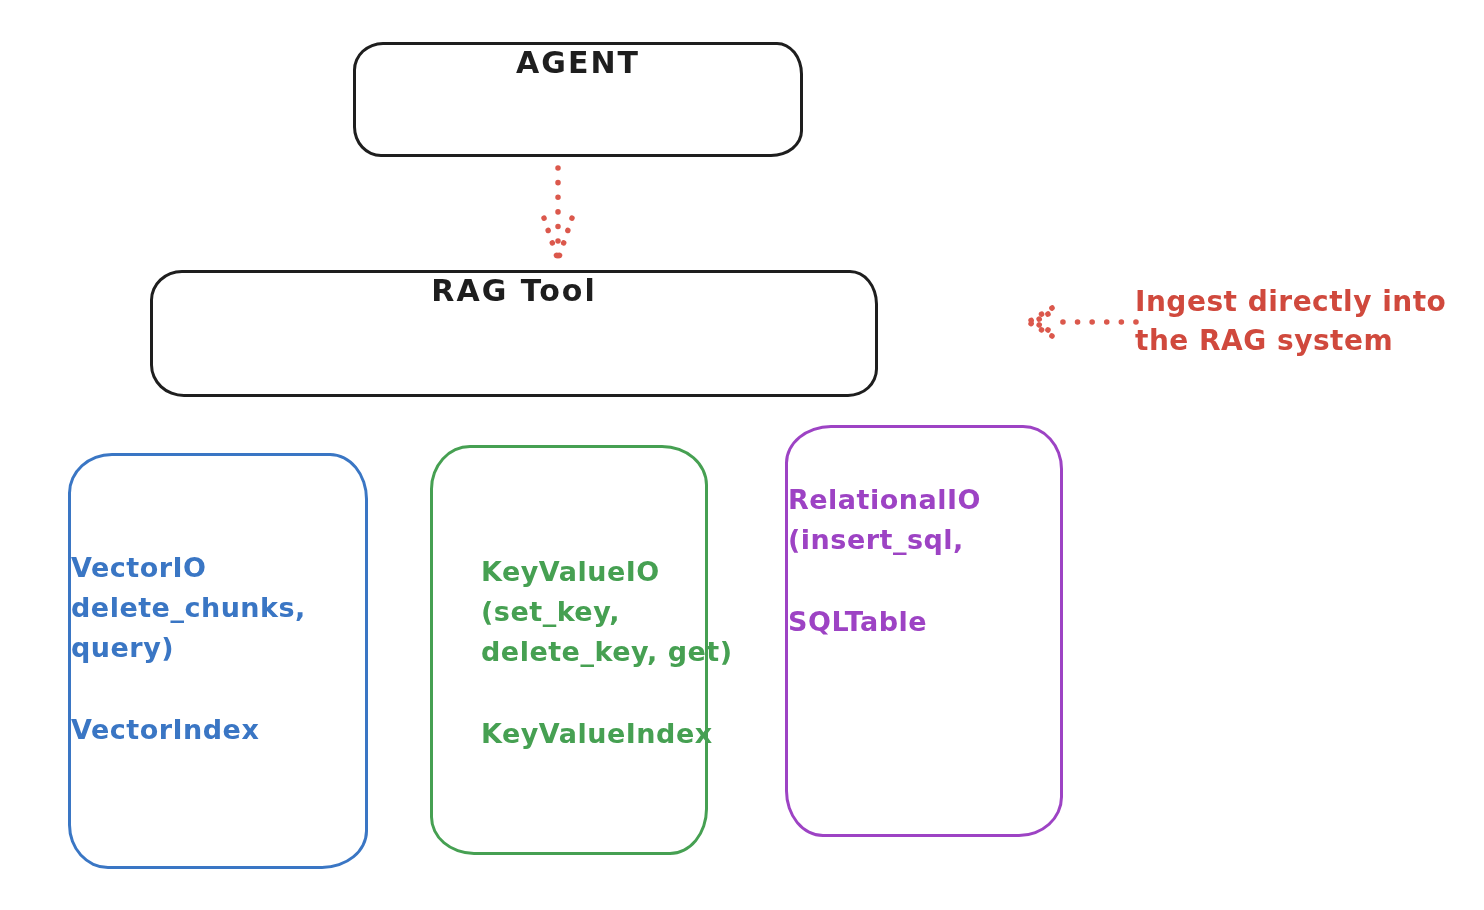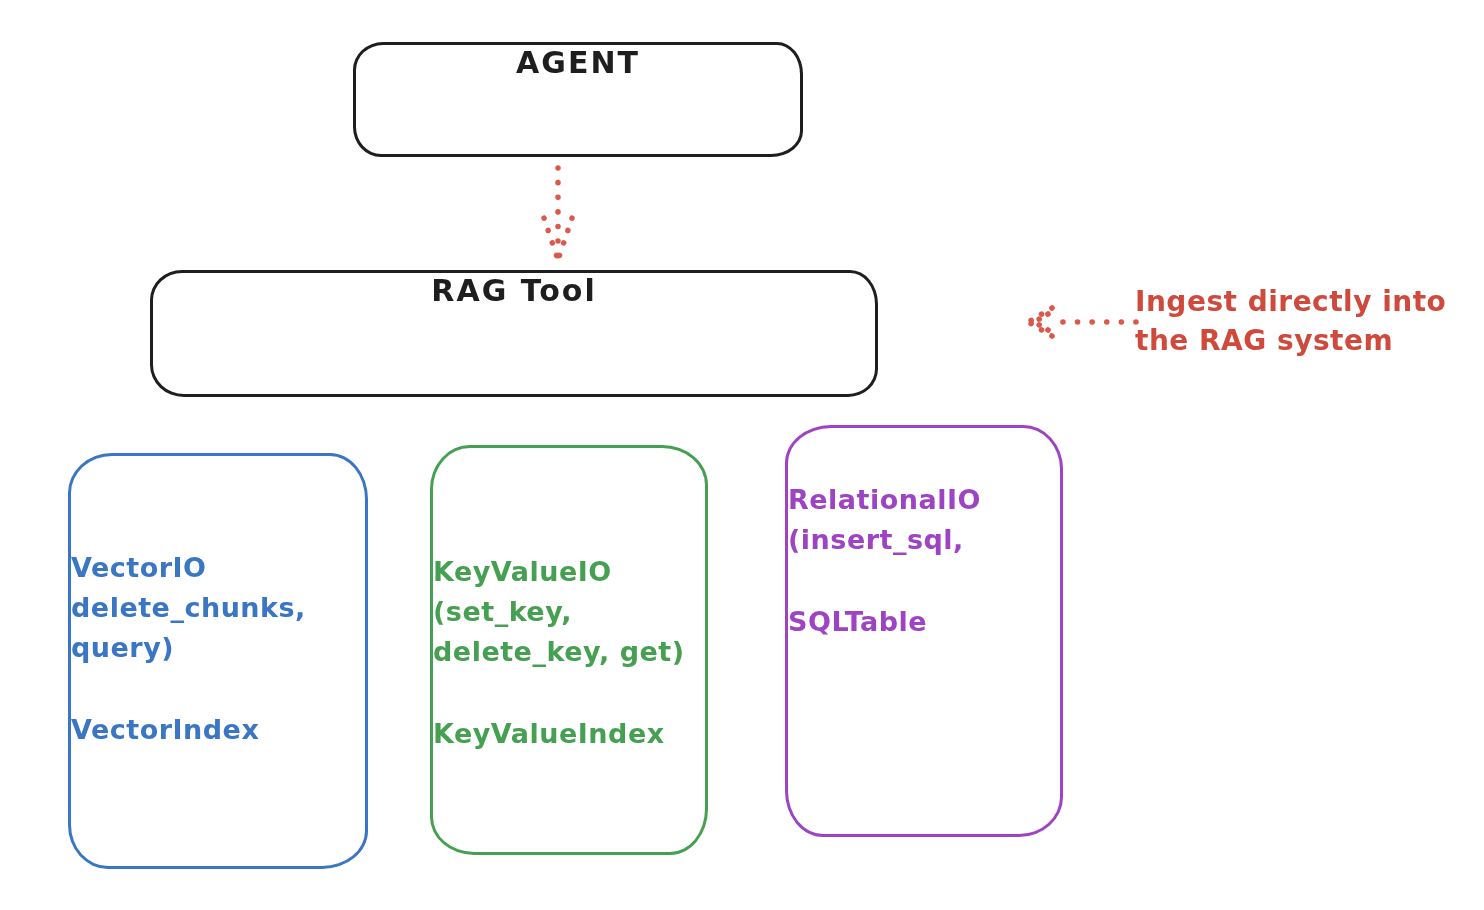--- a/index.html
+++ b/index.html
@@ -41,20 +41,21 @@
     left: 68px; top: 453px; width: 300px; height: 416px;
     border: 3px solid #3a76c4; color: #3a76c4;
     border-radius: 44px 38px 46px 40px / 40px 46px 38px 44px;
     padding-top: 92px;
   }
   .store-green {
     left: 430px; top: 445px; width: 278px; height: 410px;
     border: 3px solid #46a052; color: #46a052;
     border-radius: 40px 46px 38px 44px / 44px 40px 46px 38px;
     padding-top: 104px;
+    padding-left: 48px;
   }
   .store-purple {
     left: 785px; top: 425px; width: 278px; height: 412px;
     border: 3px solid #9d43c4; color: #9d43c4;
     border-radius: 46px 40px 44px 38px / 38px 44px 40px 46px;
     padding-top: 52px;
   }
   .store-line {
     font-size: 27px; font-weight: 600; line-height: 40px; letter-spacing: 0.5px;
     white-space: nowrap;

